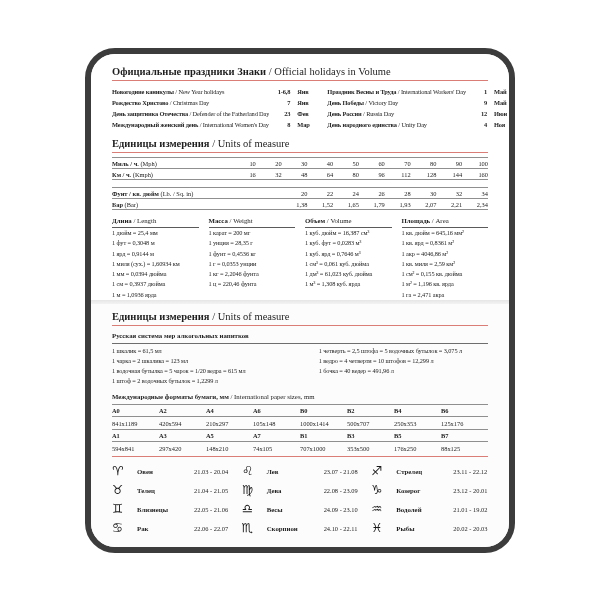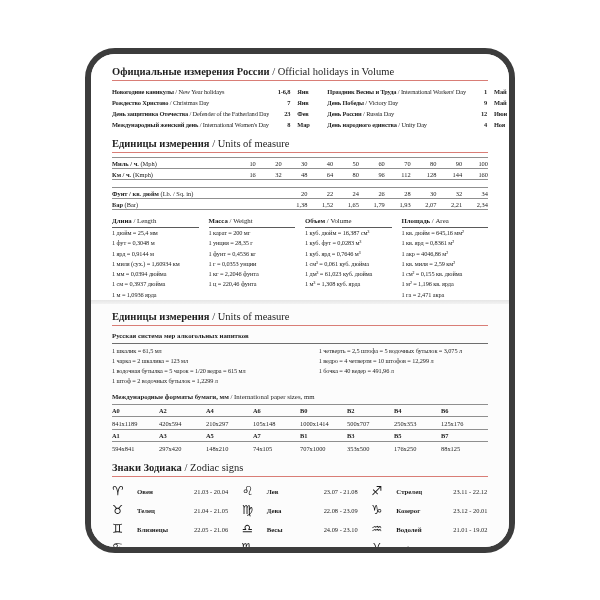--- a/index.html
+++ b/index.html
@@ -71,21 +71,21 @@
   .z-icon{font-family:"DejaVu Sans",sans-serif;font-size:12.5px;line-height:1;color:#191919;}
   .z-name{font-weight:bold;font-size:6.8px;}
   .z-dates{font-size:6.4px;white-space:nowrap;}
 </style>
 </head>
 <body>
 
 <div class="card">
 
   <div class="upper">
-    <div class="sec-title"><span class="ru">Официальные измерения России</span><span class="en"> / Official holidays in Volume</span></div>
+    <div class="sec-title"><span class="ru">Официальные праздники Знаки</span><span class="en"> / Official holidays in Volume</span></div>
     <hr class="red-rule">
     <div class="holidays-grid" id="holidays-grid">
         <div class="h-col">
           <div class="h-row">
             <span class="h-name"><span class="ru">Новогодние каникулы</span><span class="en"> / New Year holidays</span></span>
             <span class="h-day">1-6,8</span>
             <span class="h-month">Янв</span>
           </div>
           <div class="h-row">
             <span class="h-name"><span class="ru">Рождество Христово</span><span class="en"> / Christmas Day</span></span>
@@ -288,21 +288,20 @@
           <span class="paper-cell">297x420</span>
           <span class="paper-cell">148x210</span>
           <span class="paper-cell">74x105</span>
           <span class="paper-cell">707x1000</span>
           <span class="paper-cell">353x500</span>
           <span class="paper-cell">176x250</span>
           <span class="paper-cell">88x125</span>
         </div>
       </div>
 
-    <div class="sec-title zodiac-title"><span class="ru">Знаки Зодиака</span><span class="en"> / Zodiac signs</span></div>
     <hr class="red-rule">
     <div class="zodiac" id="zodiac-grid">
         <div class="z-col">
           <div class="z-row">
             <span class="z-icon">♈</span>
             <span class="z-name">Овен</span>
             <span class="z-dates">21.03 - 20.04</span>
           </div>
           <div class="z-row">
             <span class="z-icon">♉</span>

